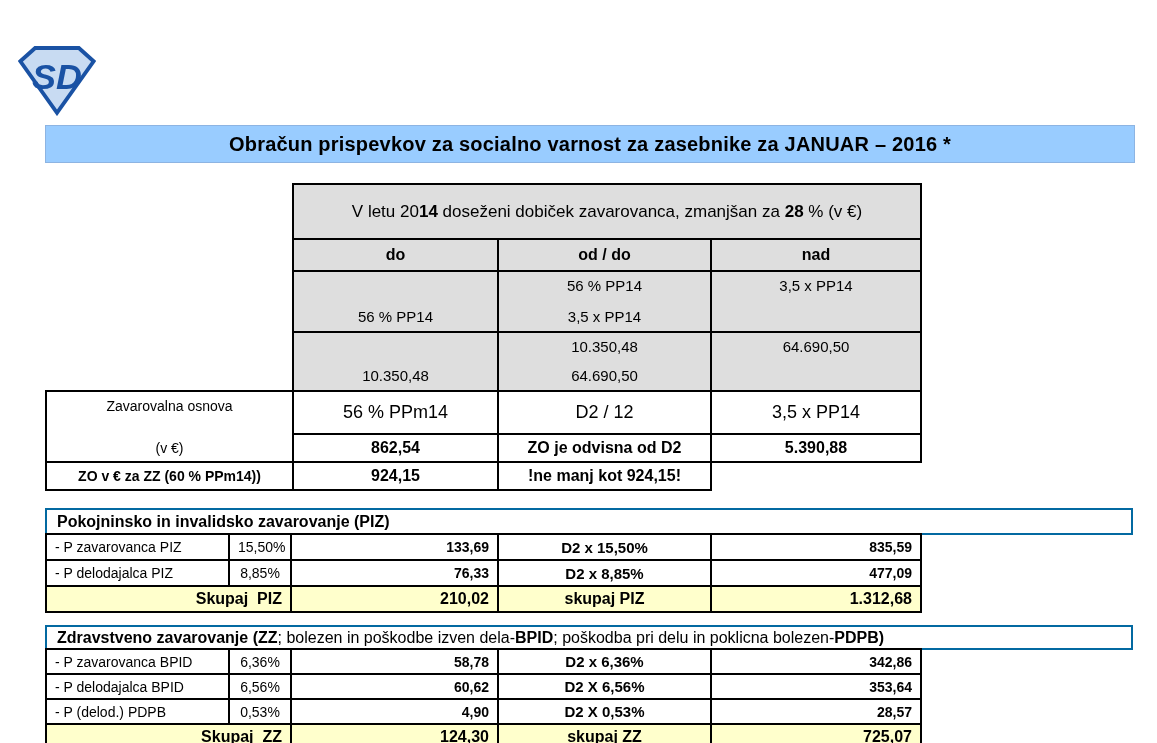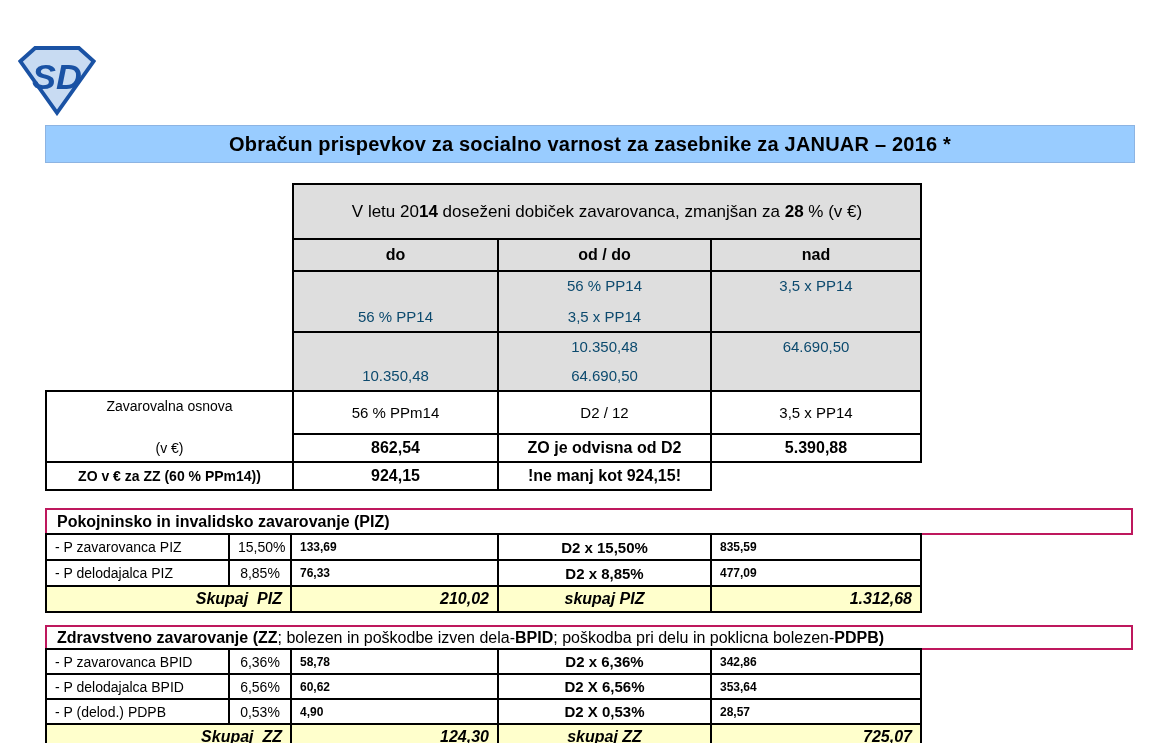--- a/index.html
+++ b/index.html
@@ -26,54 +26,54 @@
 
   
   #upper-table-wrap {position:absolute; left:292px; top:183px;}
   #upper-table {width:628px; background:#DEDEDE;}
   #upper-table td {text-align:center;}
   .upper-title {font-size:17px; font-weight:normal;border-radius:6px;}
   .col-hdr {font-size:16px; font-weight:bold;}
   .stack {display:flex; flex-direction:column; justify-content:space-between; align-items:center; padding:5px 0;}
   .stack-a {height:49px;}
   .stack-b {height:47px;}
-  .slot {font-size:15px; color:#0c4a6e; line-height:18px; min-height:18px;}
+  .slot {font-size:15px; color:#000000; line-height:18px; min-height:18px;}
 
   
   #base-table-wrap {position:absolute; left:45px; top:390px;}
   #base-table {width:875px;}
   #base-table td {text-align:center;}
   .base-label-stack {display:flex; flex-direction:column; justify-content:space-between; align-items:center; height:58px; padding:5px 0;}
   .base-label {font-size:14px;}
-  .base-formula {font-size:15px;}
+  .base-formula {font-size:18px;}
   .base-value {font-size:16px; font-weight:bold;}
   .zo-label {font-size:14px; font-weight:bold;}
   .zo-value {font-size:16px; font-weight:bold;}
   .cell-none {border:none; background:#fff;}
 
   
   .section-hdr {
     position:absolute; left:45px; width:1088px; box-sizing:border-box;
-    border:2px solid #be185d; background:#fff;
+    border:2px solid #0369a1; background:#fff;
     display:flex; align-items:center; padding:0 10px;
     font-size:16px; white-space:pre;
   }
   #piz-header {top:508px; height:27px; font-weight:bold;}
   #zz-header {top:625px; height:25px;}
 
   
   .grid-wrap {position:absolute; left:45px;}
   #piz-table-wrap {top:533px;}
   #zz-table-wrap {top:648px;}
   .grid {width:875px;}
   .lbl {font-size:14px; text-align:left; padding-left:8px;border-radius:13px;}
   .pct {font-size:14px; text-align:center;}
-  .val {font-size:12px; font-weight:bold; text-align:left;}
+  .val {font-size:14px; font-weight:bold; text-align:right;}
   .formula {font-size:15px; font-weight:bold; text-align:center;}
-  .total-row td {background:#FFFFCC;font-style:italic;}
+  .total-row td {background:#FFFFCC;}
   .total-label {font-size:16px; font-weight:bold; text-align:right; white-space:pre;}
   .total-val {font-size:16px; font-weight:bold; text-align:right;}
   .total-formula {font-size:16px; font-weight:bold; text-align:center;}
 </style>
 </head>
 <body>
 
 <div id="page">
 
   <svg id="logo" viewBox="0 0 100 92" xmlns="http://www.w3.org/2000/svg">

